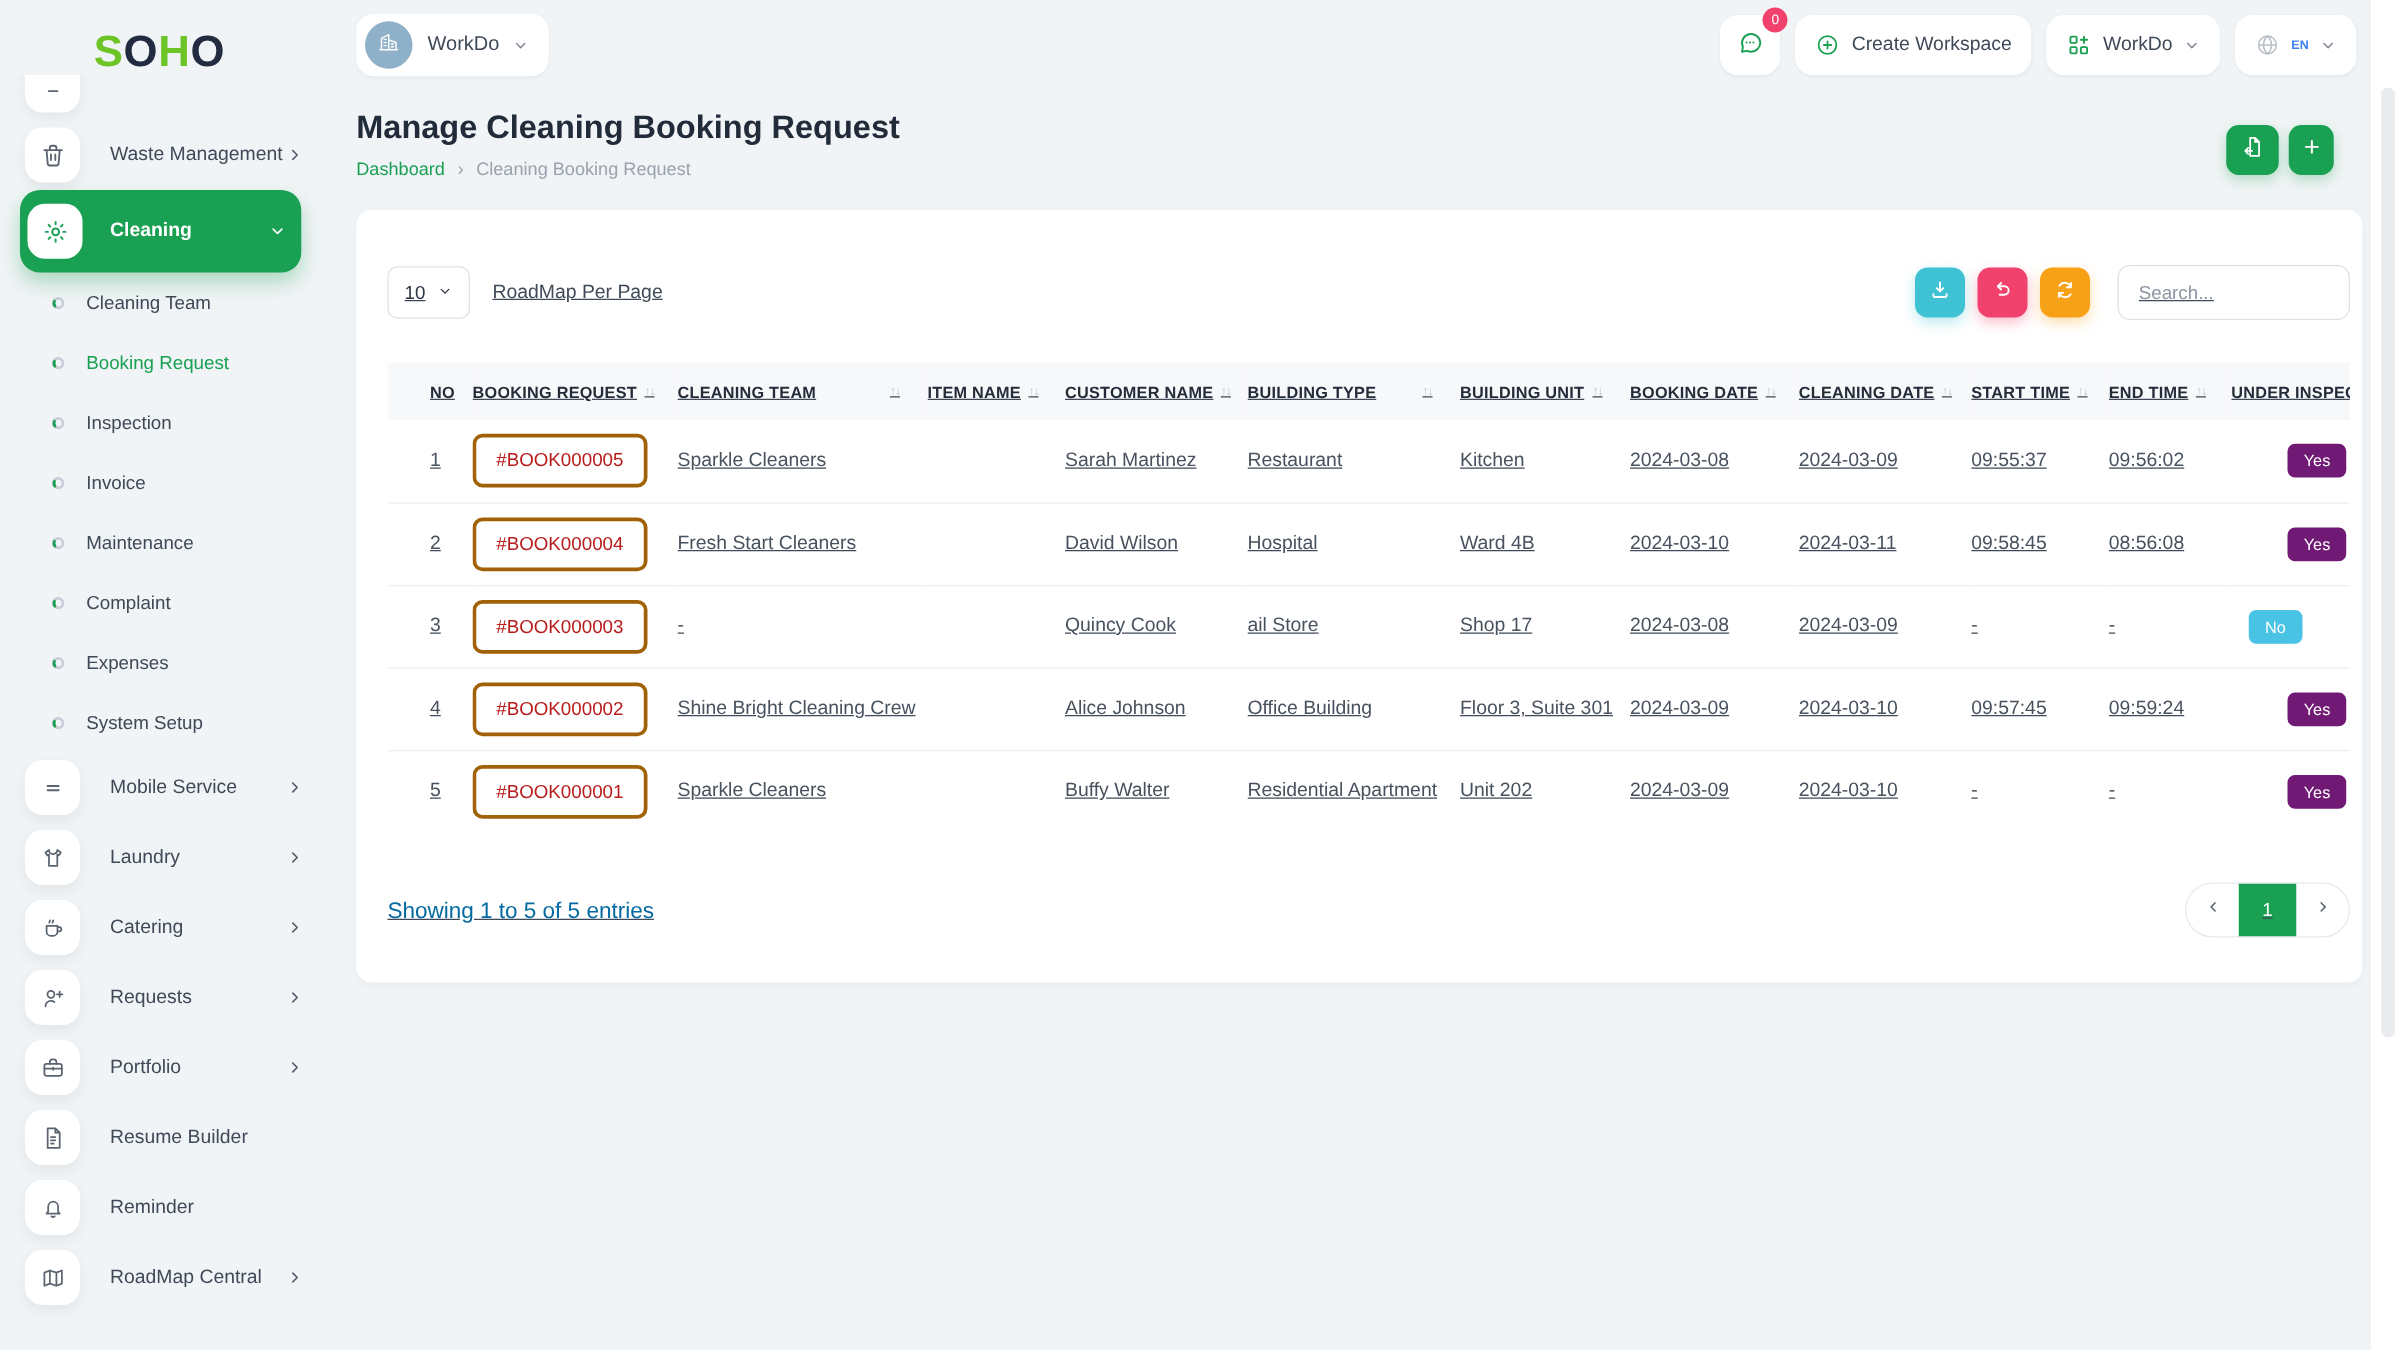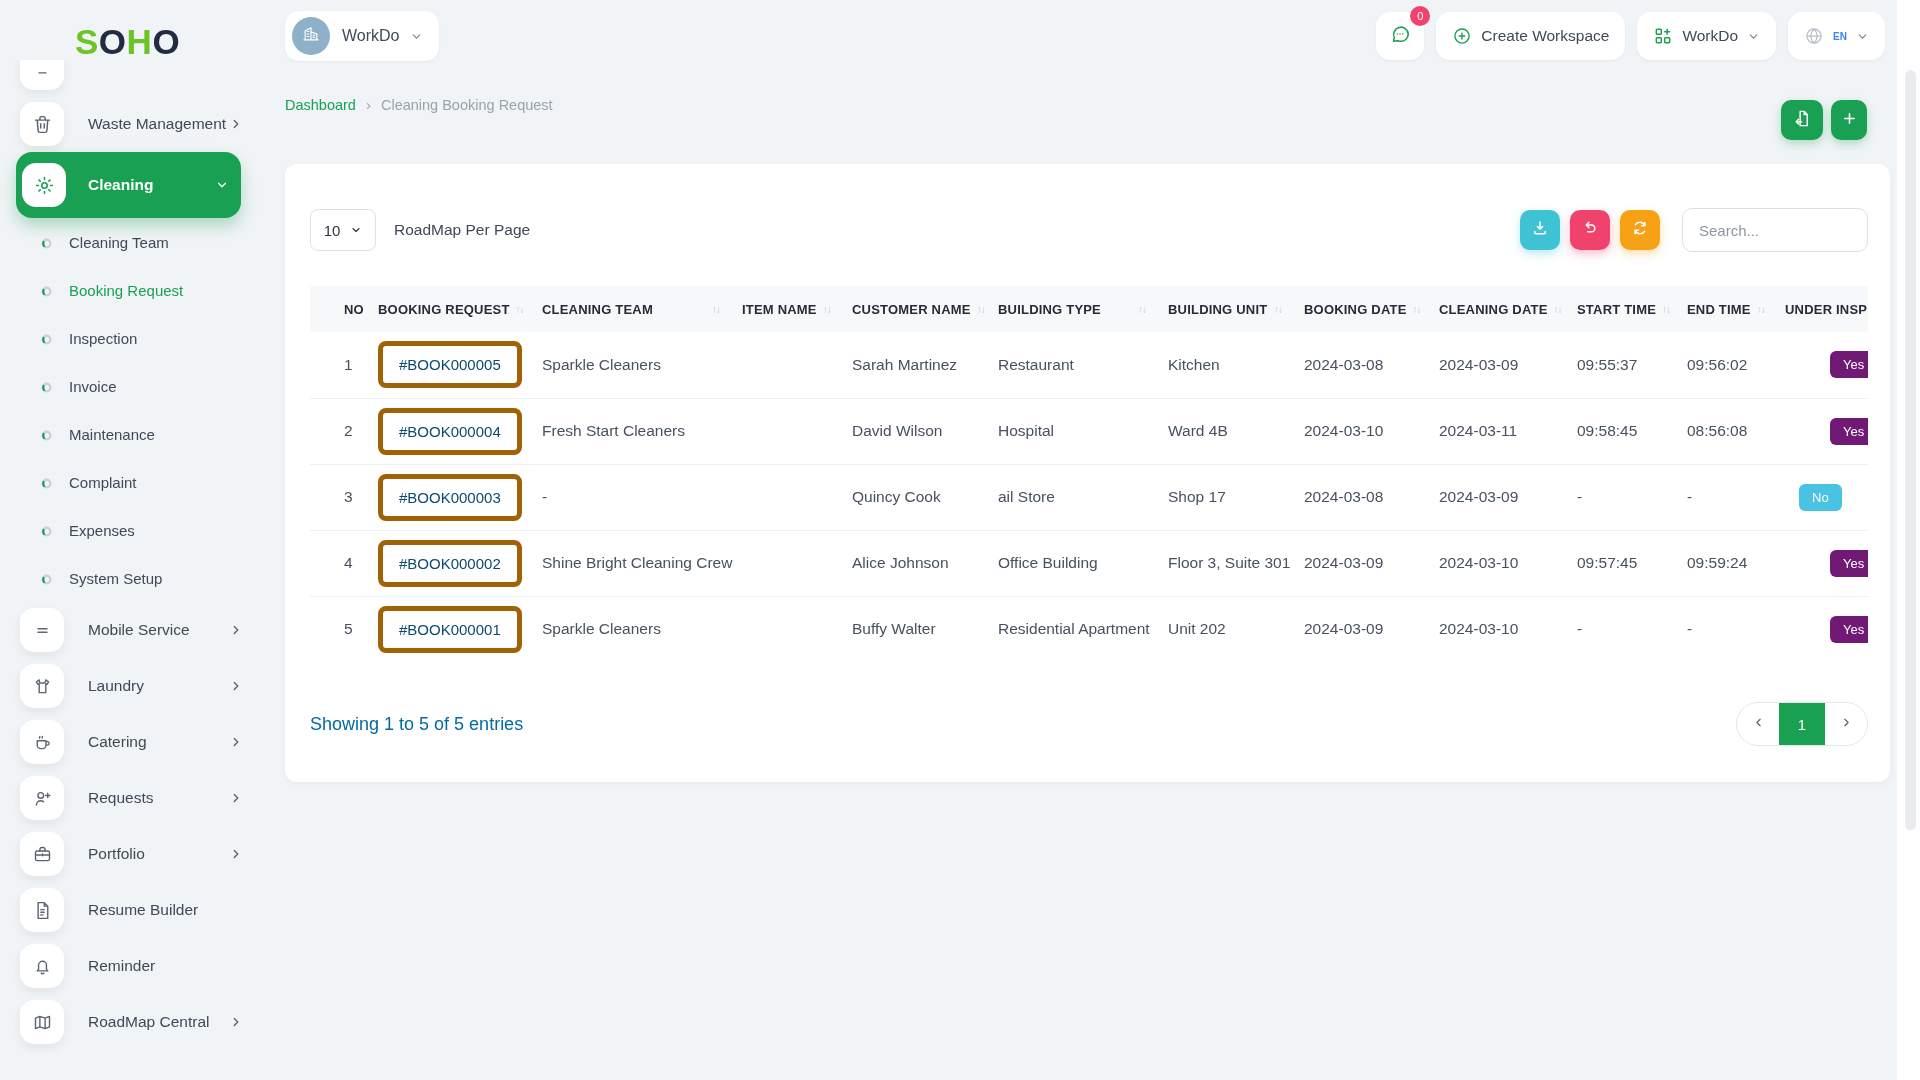--- a/index.html
+++ b/index.html
@@ -66,22 +66,22 @@
   .bc-link{color:#1aa053;cursor:pointer;}
   .bc-sep{color:#9aa2ad;font-size:15px;}
   .bc-current{color:#9aa2ad;}
   .head-actions{display:flex;gap:8px;margin-top:14px;}
   .sq-btn{width:42px;height:40px;border-radius:10px;background:#1aa053;color:#fff;display:flex;align-items:center;
     justify-content:center;cursor:pointer;box-shadow:0 4px 10px rgba(26,160,83,.3);}
   .sq-btn svg{width:19px;height:19px;}
   .sq-btn.narrow{width:36px;}
 
   
-  .card{background:#ffffff;border-radius:12px;margin:24px 7px 0 28px;padding:44px 22px 36px 25px;
-    box-shadow:0 2px 6px rgba(25,35,55,.04);}
+  .card{background:#ffffff;border-radius:12px;margin:24px 7px 0 28px;padding:44px 10px 36px 25px;
+    box-shadow:0 2px 6px rgba(25,35,55,.04);text-decoration:underline;}
   .controls{display:flex;align-items:center;}
   .select-box{width:66px;height:42px;border:1px solid #dde1e7;border-radius:8px;background:#fff;display:flex;
     align-items:center;justify-content:center;gap:10px;font-size:15px;color:#2e3644;cursor:pointer;}
   .select-box svg{width:12px;height:12px;color:#2e3644;}
   .entries-label{margin-left:18px;font-size:15.5px;color:#3f4957;}
   .controls-right{margin-left:auto;display:flex;align-items:center;gap:10px;}
   .tool-btn{width:40px;height:40px;border-radius:10px;color:#fff;display:flex;align-items:center;justify-content:center;cursor:pointer;}
   .tool-btn svg{width:18px;height:18px;}
   .tool-download{background:#3ec2d4;box-shadow:0 4px 10px rgba(62,194,212,.35);}
   .tool-undo{background:#f1426e;box-shadow:0 4px 10px rgba(241,66,110,.35);}
@@ -94,21 +94,21 @@
   .table-wrap{overflow:hidden;margin-top:34px;}
   table{border-collapse:collapse;table-layout:fixed;width:1635px;}
   thead th{background:#f7f8fa;height:46px;font-size:13px;font-weight:700;color:#252c39;text-align:left;
     text-transform:uppercase;letter-spacing:.2px;padding:0;}
   .th-flex{display:flex;align-items:center;justify-content:space-between;padding-right:22px;overflow:hidden;white-space:nowrap;}
   .sort{font-size:10px;color:#c3c9d2;letter-spacing:-1px;flex:0 0 auto;margin-left:6px;cursor:pointer;}
   tbody td{height:66px;border-top:1px solid #edf0f3;font-size:15.5px;color:#48515e;padding:0 10px 0 0;
     white-space:nowrap;overflow:hidden;}
   tbody tr:first-child td{border-top:none;}
   td.col-no,th.col-no .th-flex{padding-left:34px;}
-  .badge-outline{display:inline-block;border:5px solid #a16207;color:#0c4a6e;background:#fff;border-radius:8px;
+  .badge-outline{display:inline-block;border:3px solid #a16207;color:#b91c1c;background:#fff;border-radius:8px;
     padding:10px 16px;font-size:15px;cursor:pointer;}
   .badge{display:inline-block;color:#fff;border-radius:6px;padding:6px 13px;font-size:13px;margin-left:14px;}
   .badge-yes{background:#701a75;margin-left:45px;}
   .badge-no{background:#49c3e4;}
 
   
   .card-footer{display:flex;align-items:center;justify-content:space-between;margin-top:40px;}
   .showing{font-size:18px;color:#0369a1;}
   .pagination{display:flex;align-items:center;height:44px;border:1px solid #e5e8ec;border-radius:22px;
     overflow:hidden;background:#fff;}
@@ -374,20 +374,21 @@
             <svg viewBox="0 0 24 24" fill="none" stroke="currentColor" stroke-linecap="round" stroke-linejoin="round" stroke-width="2.2">
               <path d="m6 9 6 6 6-6"></path>
             </svg>
           </span>
       </div>
     </div>
   </div>
 
   <div class="page-head">
     <div>
+      <h1 class="page-title">Manage Cleaning Booking Request</h1>
       <div class="breadcrumb">
         <span class="bc-link">Dashboard</span>
         <span class="bc-sep">›</span>
         <span class="bc-current">Cleaning Booking Request</span>
       </div>
     </div>
     <div class="head-actions">
       <div class="sq-btn">
           <span class="svg-slot"><svg viewBox="0 0 24 24" fill="none" stroke="currentColor" stroke-linecap="round" stroke-linejoin="round" stroke-width="1.8">
               <path d="M9 3h5l4 4v14H9z M14 3v4h4"></path>

